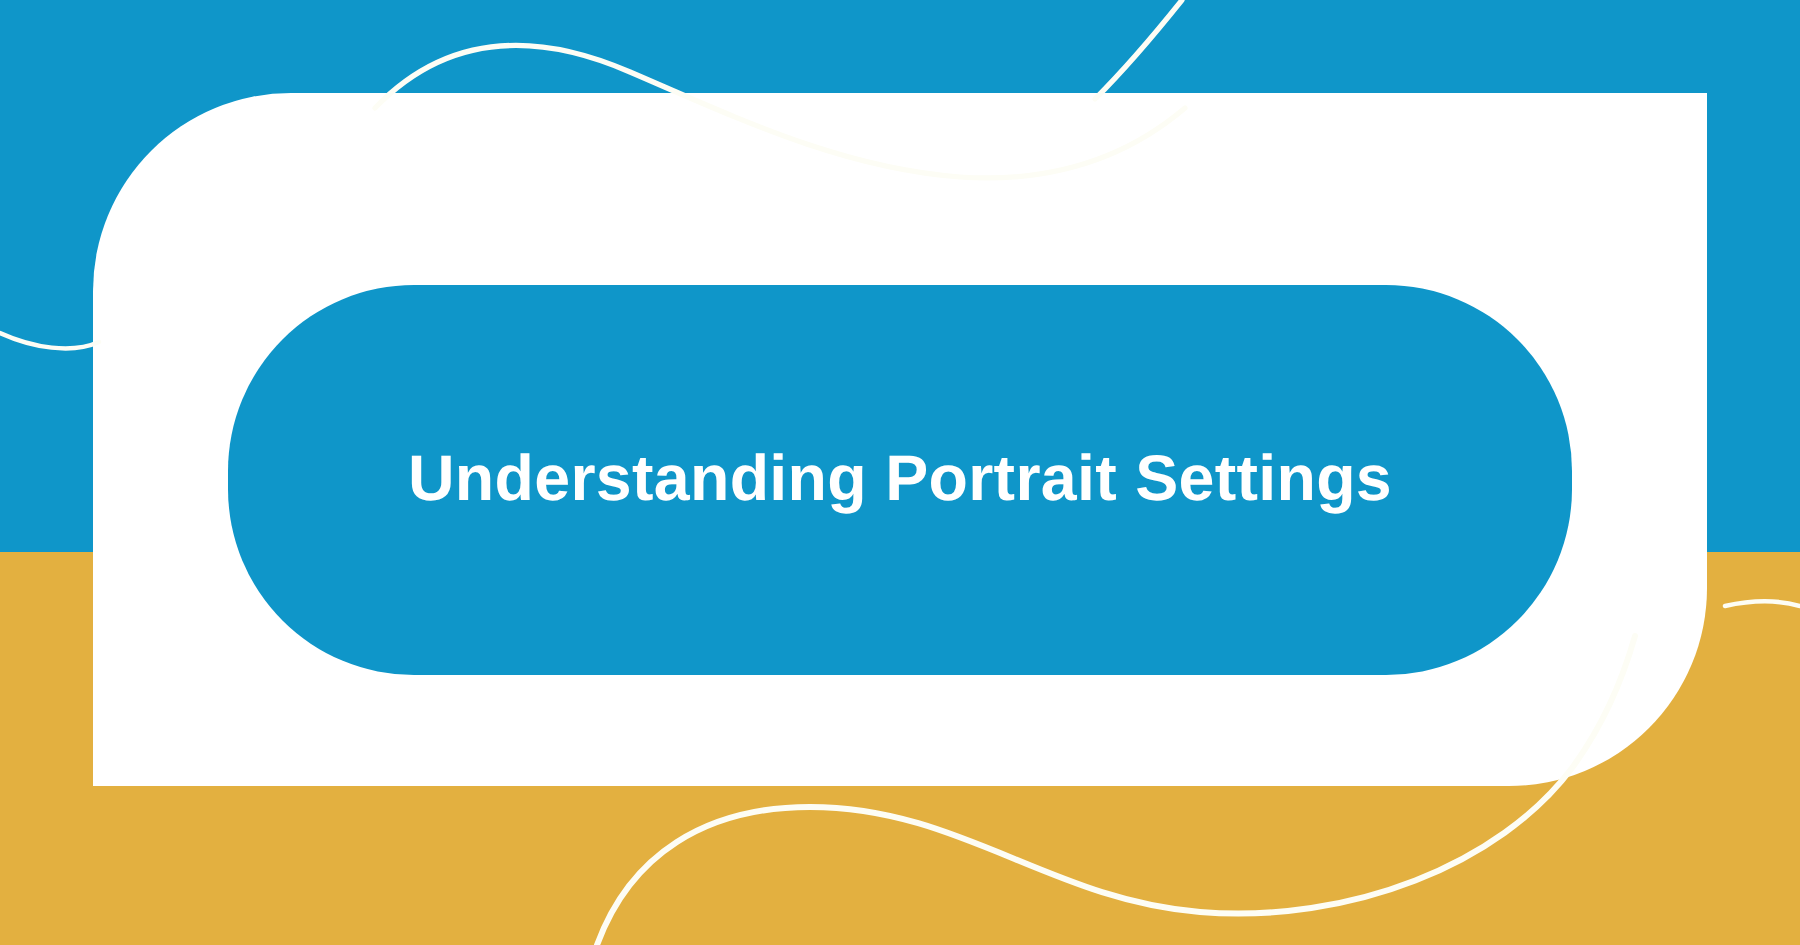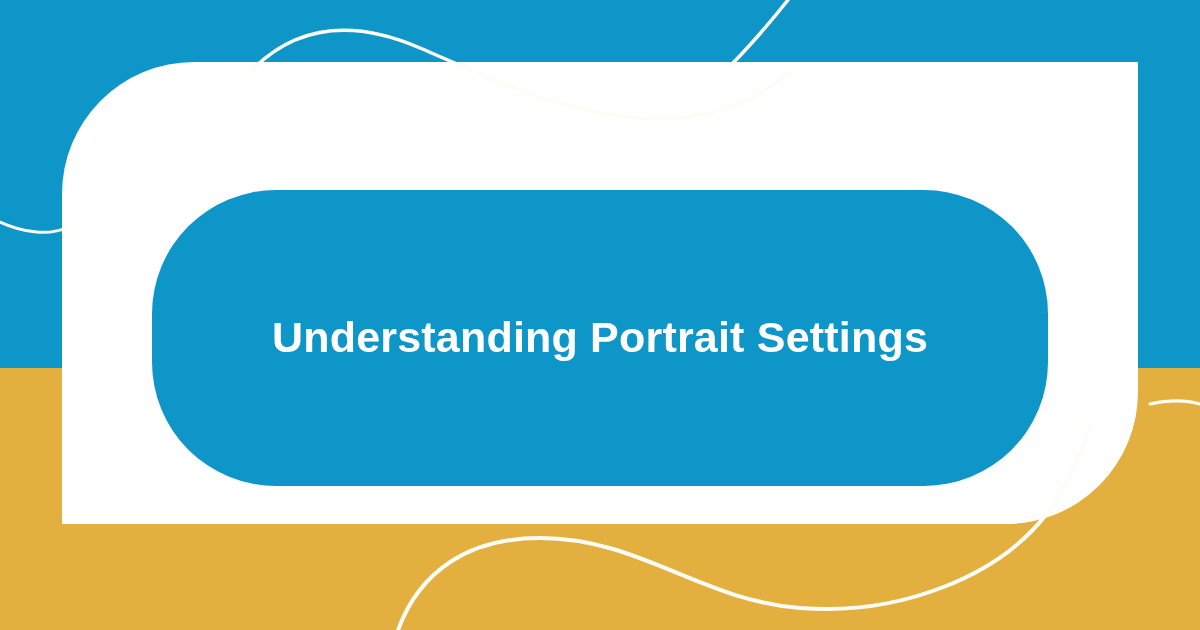--- a/index.html
+++ b/index.html
@@ -20,21 +20,21 @@
     left: 0;
     width: 1200px;
     height: 630px;
     display: block;
   }
   #title-pill {
     position: absolute;
     left: 152px;
     top: 190px;
     width: 896px;
-    height: 296px;
+    height: 260px;
     border-radius: 124px;
     background: #0f96c9;
     display: flex;
     align-items: center;
     justify-content: center;
     box-sizing: border-box;
     padding: 0 50px;
   }
   #title-text {
     color: #ffffff;

